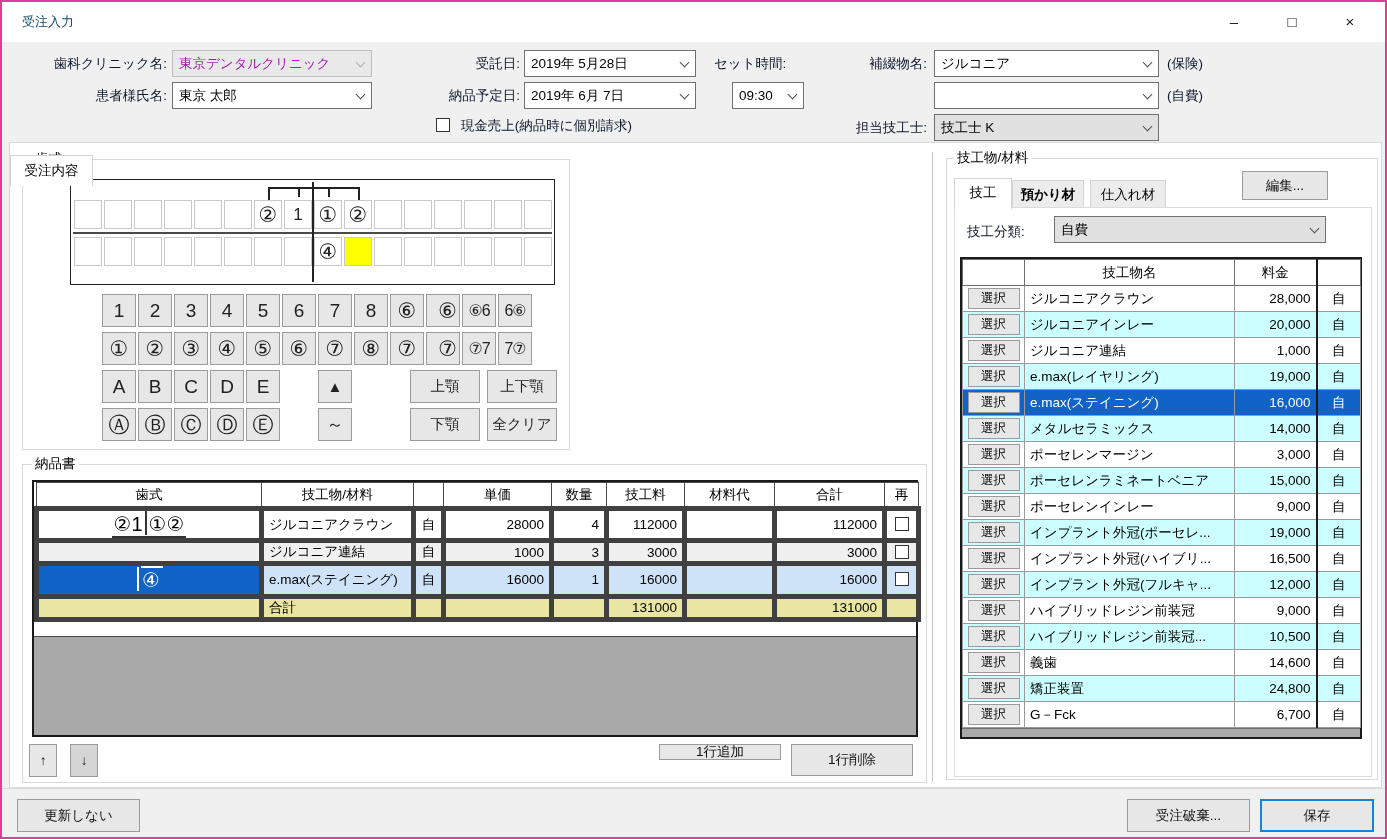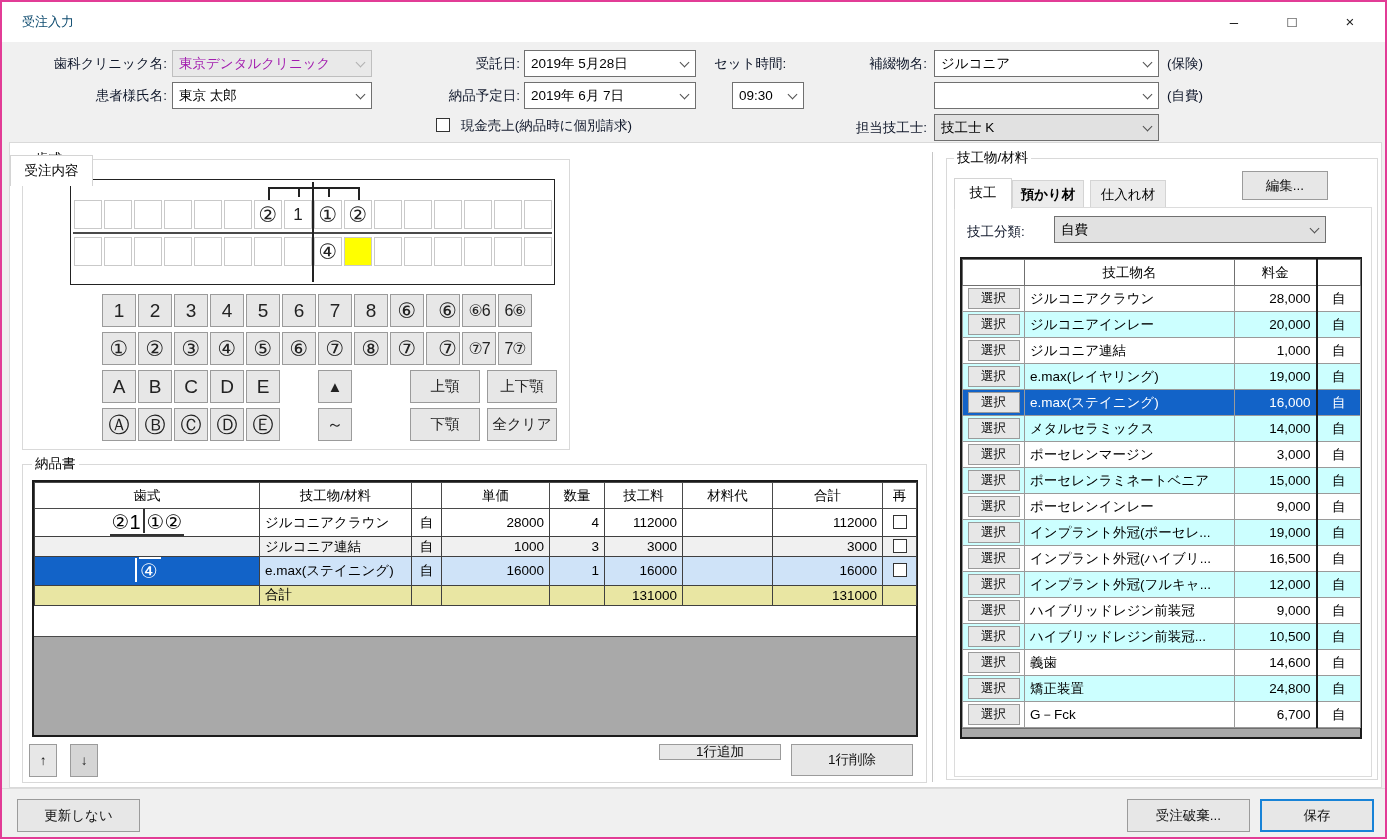--- a/index.html
+++ b/index.html
@@ -51,21 +51,21 @@
   .key.wave{font-size:17px;}
   .key.wide{width:70px;font-size:14.5px;}
   .key.gap-a{margin-left:36px;}
   .key.gap-b{margin-left:56px;}
   .key.gap-c{margin-left:5px;}
   
   .invoice-wrap{position:absolute;left:30px;top:478px;width:886px;height:257px;border:2px solid #1b1b1b;background:#fff;}
   table{border-collapse:collapse;table-layout:fixed;}
   .inv{width:882px;font-size:13.5px;}
   .inv th{height:26px;font-weight:normal;border:1px solid #4a4a4a;background:#fff;text-align:center;}
-  .inv td{height:20px;border:1px solid #404040;padding:0 5px;background:#fff;white-space:nowrap;overflow:hidden;}
+  .inv td{height:20px;border:5px solid #404040;padding:0 5px;background:#fff;white-space:nowrap;overflow:hidden;}
   .inv tr.alt td{background:#f0f0f0;}
   .inv tr.sel td{background:#cfe3f8;}
   .inv tr.sel td.tooth{background:#1263c8;color:#fff;}
   .inv tr.total td{background:#e9e6a3;}
   .inv td.num{text-align:right;}
   .inv td.ctr{text-align:center;}
   .tooth-wrap{display:inline-flex;align-items:flex-end;}
   .tooth-wrap.under{border-bottom:2px solid #333;padding:0 2px 1px 2px;}
   .tooth-wrap .tbar{width:2px;height:24px;background:#333;margin:0 2px;align-self:center;}
   .inv tr.sel .tooth-wrap .tbar{background:#fff;}

